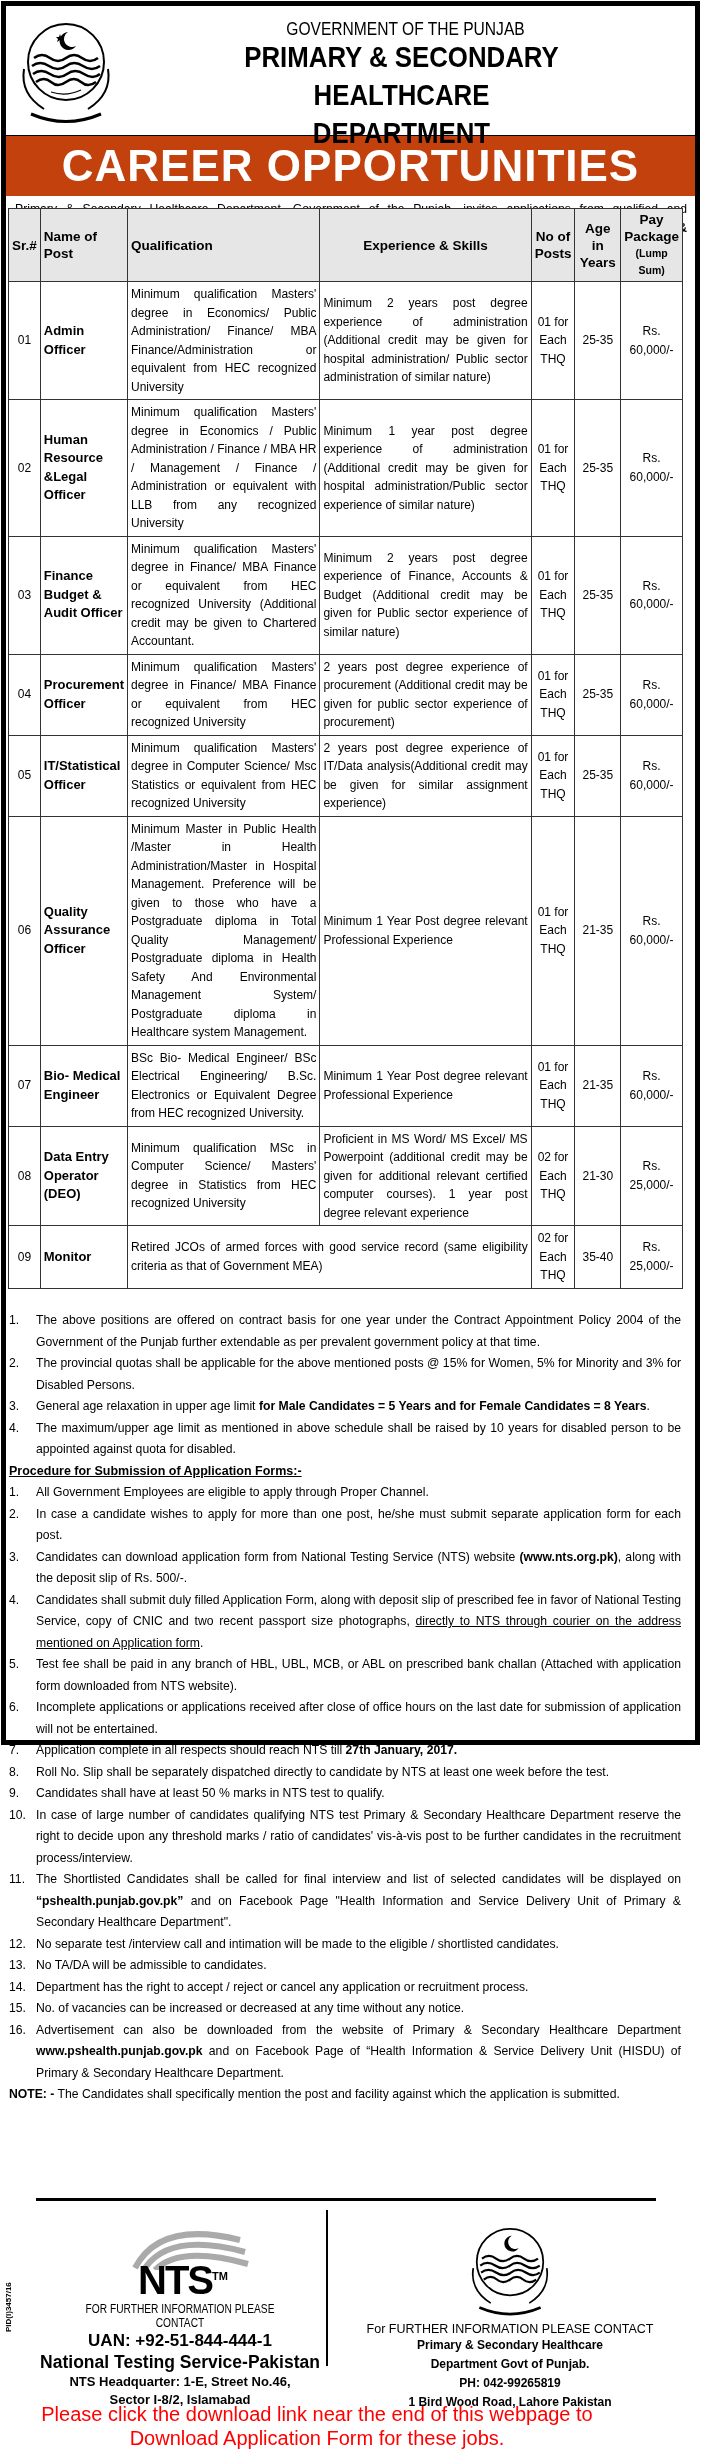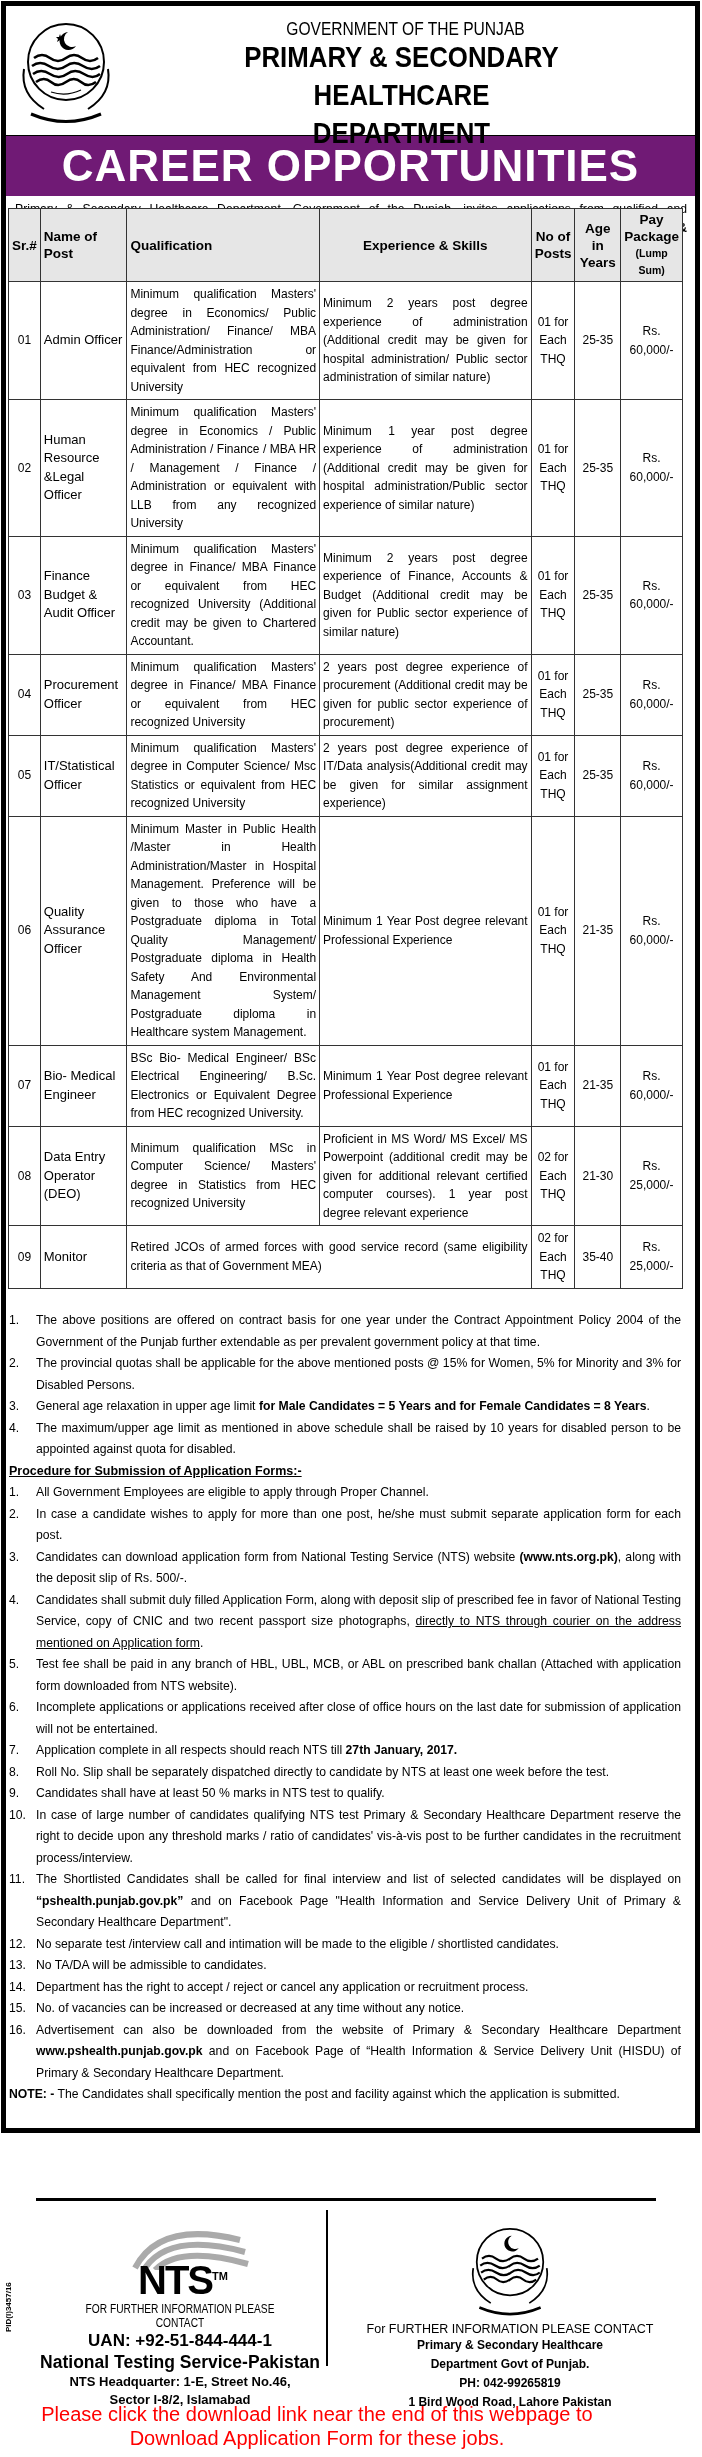--- a/index.html
+++ b/index.html
@@ -1,32 +1,32 @@
 <!DOCTYPE html>
 <html><head>
 <meta charset="utf-8">
 <style>
   * { box-sizing: border-box; margin: 0; padding: 0; }
   body { width: 702px; height: 2457px; background: #fff; font-family: "Liberation Sans", sans-serif; color: #000; position: relative; overflow: hidden; }
-  .frame { position: absolute; left: 1px; top: 1px; width: 699px; height: 2132px; border: 5px solid #000; background: #fff; }
+  .frame { position: absolute; left: 1px; top: 1px; width: 699px; height: 1744px; border: 5px solid #000; background: #fff; }
   .header { position: relative; height: 130px; border-bottom: 1px solid #000; }
   .logo { position: absolute; left: 10px; top: 8px; width: 100px; height: 120px; }
   .gov { position: absolute; left: 110px; right: 0; top: 12px; text-align: center; font-family: "Liberation Sans Narrow", "Liberation Sans", sans-serif; font-size: 19px; letter-spacing: 0px; transform: scaleX(0.82); }
   .dept { position: absolute; left: 110px; right: 8px; top: 32px; text-align: center; font-weight: bold; font-size: 30px; line-height: 38px; transform: scaleX(0.86); transform-origin: center; }
-  .banner { height: 60px; background: #701a75; color: #fff; text-align: center; font-weight: bold; font-size: 44px; line-height: 60px; letter-spacing: 1px; }
+  .banner { height: 60px; background: #c2410c; color: #fff; text-align: center; font-weight: bold; font-size: 44px; line-height: 60px; letter-spacing: 1px; }
   .intro { padding: 4px 8px 0 9px; font-size: 12.2px; line-height: 19px; text-align: justify; }
   .intro b { font-weight: bold; }
   table { position: absolute; left: 8px; top: 208px; width: 675px; border-collapse: collapse; font-size: 12px; }
   th, td { border: 1.5px solid #333; vertical-align: middle; }
   th { background: #e6e6e6; font-weight: bold; font-size: 13.5px; line-height: 17px; height: 50px; text-align: left; padding: 2px 3px; }
   th.c { text-align: center; }
   th .sub { display: block; font-size: 10.5px; }
   td { padding: 3px 3px; line-height: 18.5px; }
   td.sr { text-align: center; width: 29px; }
-  td.post { font-weight: normal; width: 87px; font-size: 13px; line-height: 18.5px; }
+  td.post { font-weight: bold; width: 87px; font-size: 13px; line-height: 18.5px; }
   td.qual { width: 197px; text-align: justify; }
   td.exp { width: 218px; text-align: justify; }
   td.np { width: 40px; text-align: center; }
   td.age { width: 46px; text-align: center; }
   td.pay { text-align: center; }
   .terms { position: absolute; left: 9px; top: 1310px; width: 672px; font-size: 12.2px; line-height: 21.5px; }
   .sec-title { font-weight: bold; text-decoration: underline; font-size: 12.5px; }
   .terms ol { list-style: none; }
   .terms li { display: flex; text-align: justify; }
   .terms li .n { flex: 0 0 27px; }

